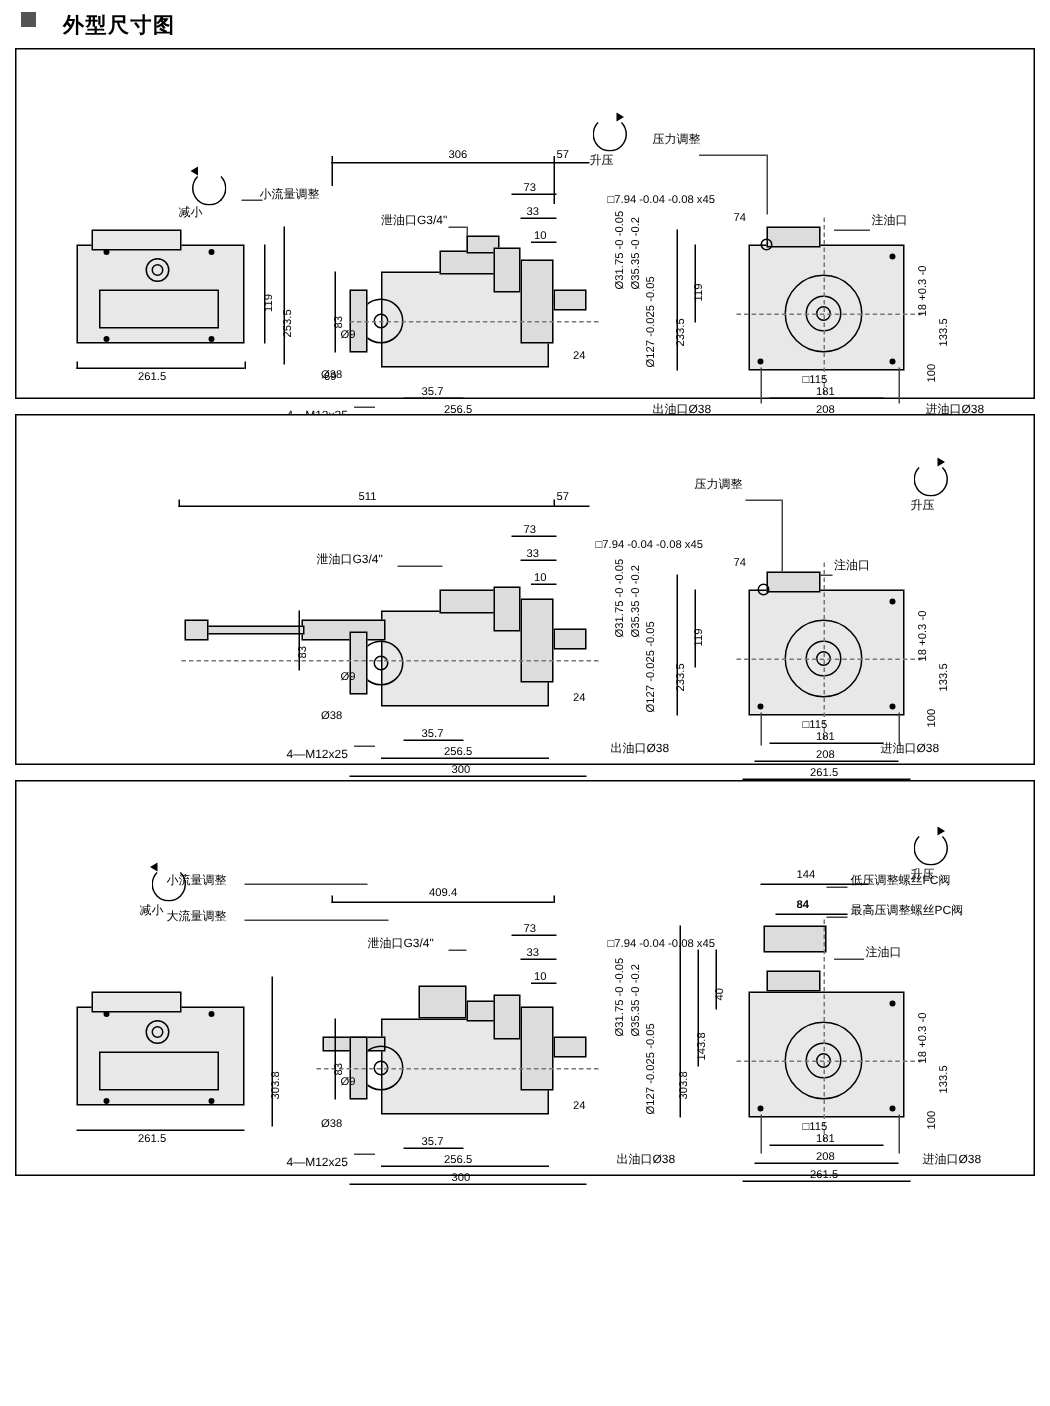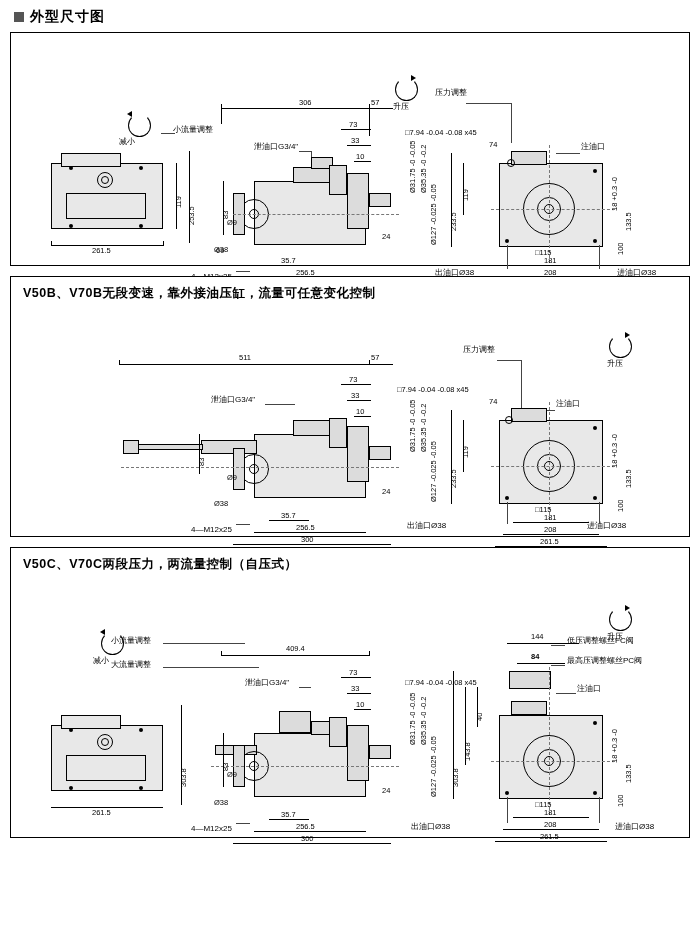--- a/index.html
+++ b/index.html
@@ -19,22 +19,21 @@
     position: relative;
     width: 700px;
     height: 937px;
     box-sizing: border-box;
     padding: 0 10px;
   }
 
   
   .page-header {
     display: flex;
-    align-items: center;
-    gap: 6px;
+    gap: 18px;
     padding: 8px 4px 6px 4px;
   }
   .page-header .marker {
     width: 10px;
     height: 10px;
     background: #555;
     display: inline-block;
   }
   .page-header .title {
     font-size: 14px;
@@ -305,21 +304,20 @@
       <div class="lbl" style="left:529px; top:248px;">261.5</div>
 
       <div class="lbl cn" style="left:424px; top:236px;">出油口Ø38</div>
       <div class="ln v thin" style="left:496px; top:212px; height:24px;"></div>
       <div class="lbl cn" style="left:606px; top:236px;">进油口Ø38</div>
       <div class="ln v thin" style="left:588px; top:212px; height:24px;"></div>
     </div>
   </div>
 
   <div class="section sec-b">
-    <div class="section-title">V50B、V70B无段变速，靠外接油压缸，流量可任意变化控制</div>
     <div class="drawing">
 
       <div class="ln h" style="left:108px; top:60px; width:250px;"></div>
       <div class="tick" style="left:108px; top:56px;"></div>
       <div class="tick" style="left:358px; top:56px;"></div>
       <div class="lbl" style="left:228px; top:50px;">511</div>
       <div class="ln h" style="left:358px; top:60px; width:24px;"></div>
       <div class="lbl" style="left:360px; top:50px;">57</div>
 
       <div class="lbl" style="left:338px; top:72px;">73</div>
@@ -409,21 +407,20 @@
       <div class="lbl" style="left:529px; top:234px;">261.5</div>
 
       <div class="lbl cn" style="left:396px; top:218px;">出油口Ø38</div>
       <div class="ln v thin" style="left:496px; top:198px; height:22px;"></div>
       <div class="lbl cn" style="left:576px; top:218px;">进油口Ø38</div>
       <div class="ln v thin" style="left:588px; top:198px; height:22px;"></div>
     </div>
   </div>
 
   <div class="section sec-c">
-    <div class="section-title">V50C、V70C两段压力，两流量控制（自压式）</div>
     <div class="drawing">
 
       <div class="rot ccw" style="left:88px; top:54px;">
         <div class="ring"></div>
           <div class="head"></div>
       </div>
       <div class="lbl cn" style="left:82px; top:82px;">减小</div>
 
       <div class="lbl cn" style="left:100px; top:62px;">小流量调整</div>
       <div class="ln h thin" style="left:152px; top:68px; width:82px;"></div>

